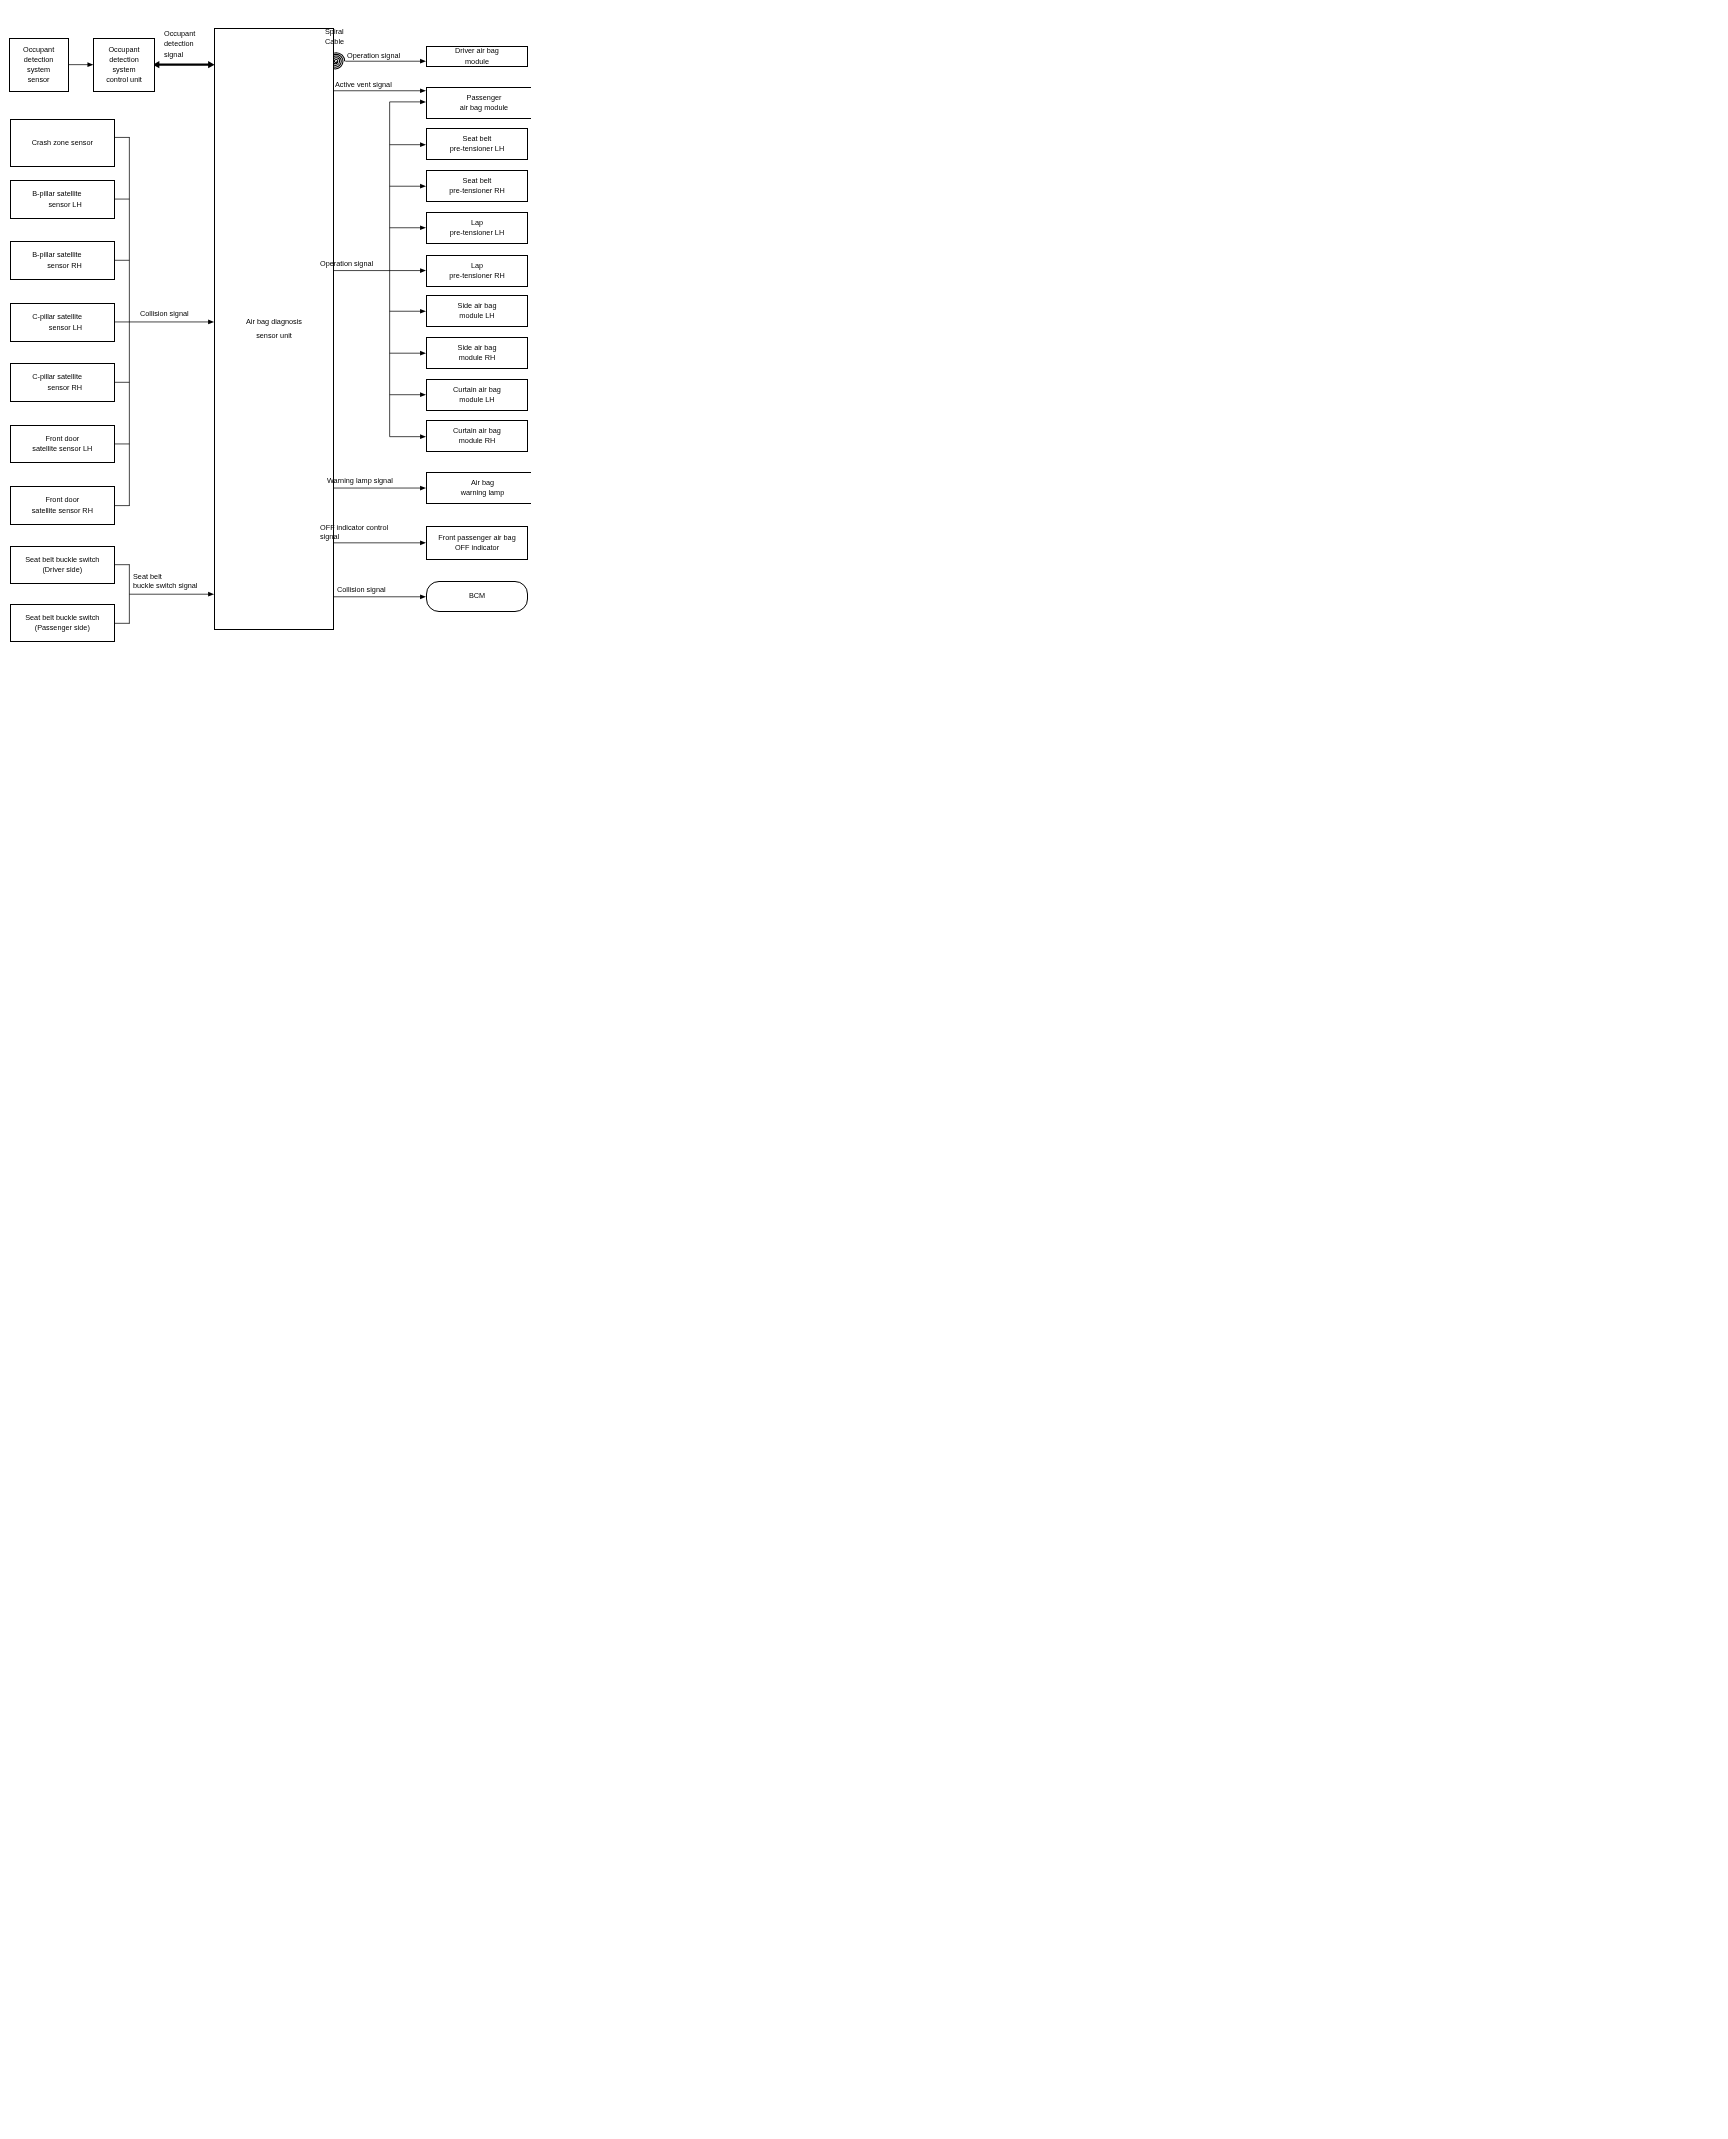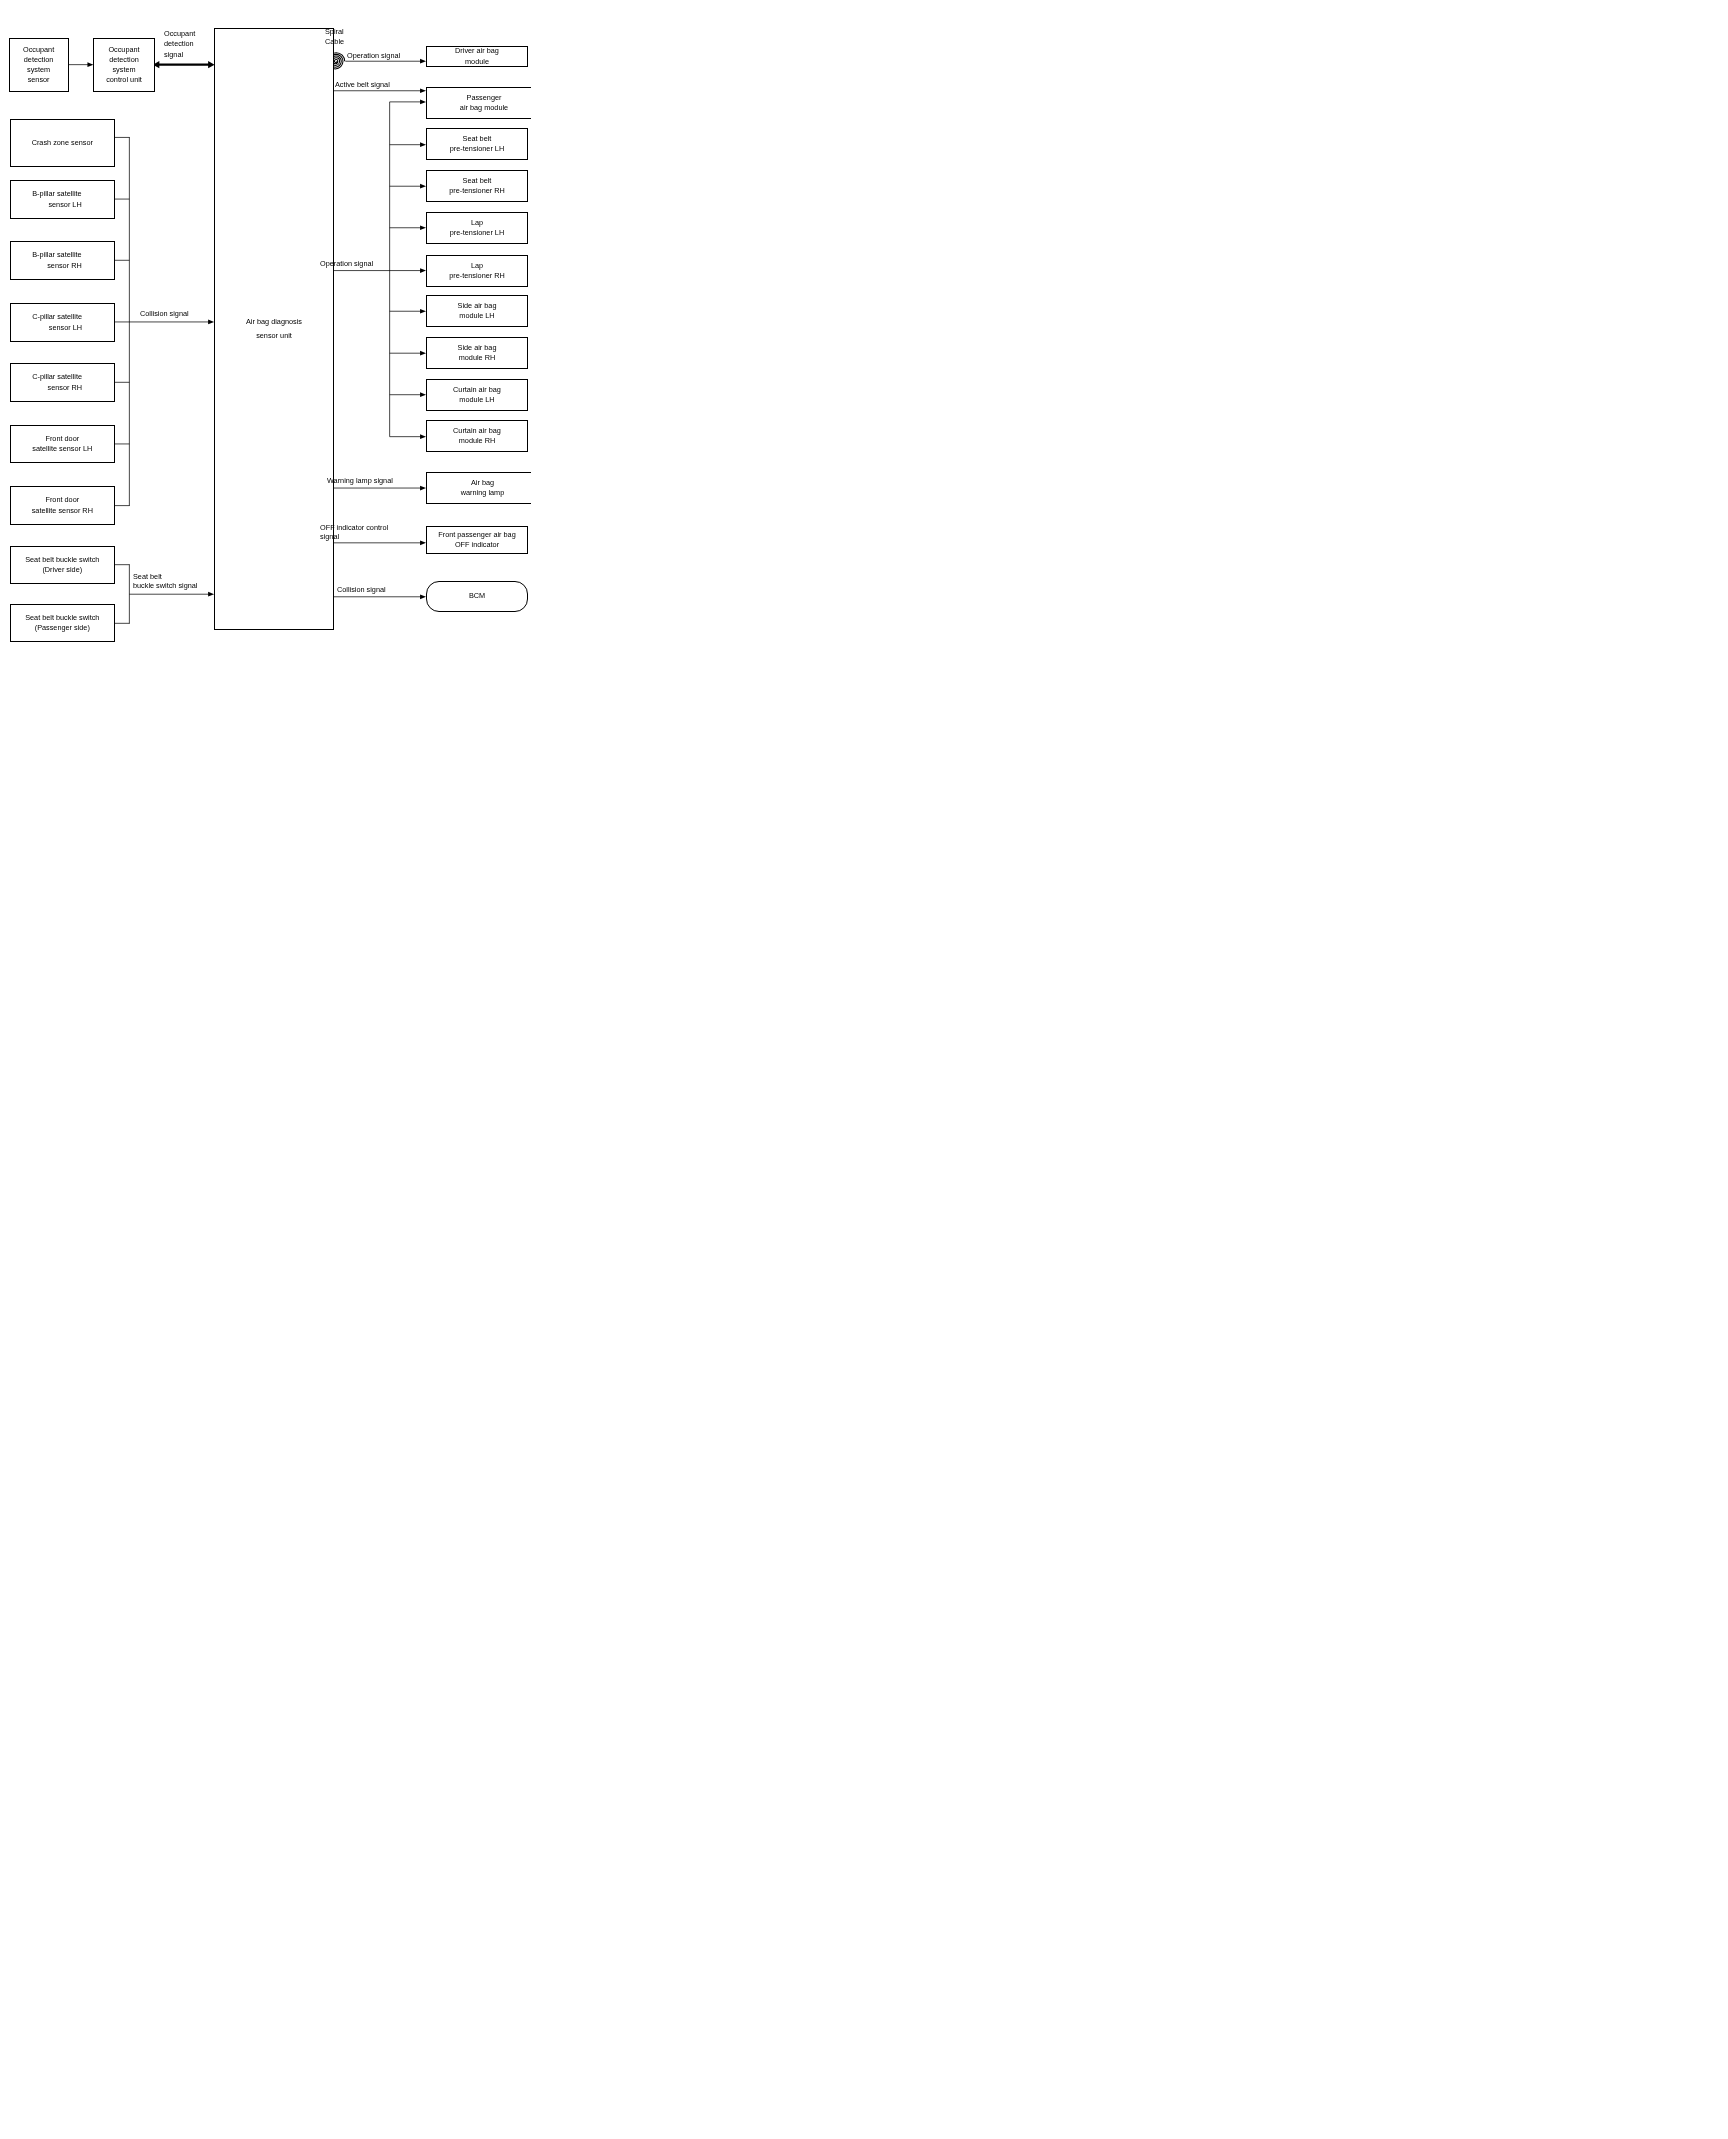--- a/index.html
+++ b/index.html
@@ -150,31 +150,31 @@
   <div class="node" style="left:426px;top:295px;width:102px;height:32px;">Side air bag
 module LH</div>
   <div class="node" style="left:426px;top:337px;width:102px;height:32px;">Side air bag
 module RH</div>
   <div class="node" style="left:426px;top:379px;width:102px;height:32px;">Curtain air bag
 module LH</div>
   <div class="node" style="left:426px;top:420px;width:102px;height:32px;">Curtain air bag
 module RH</div>
   <div class="node" style="left:426px;top:472px;width:113px;height:32px;">Air bag
 warning lamp</div>
-  <div class="node" style="left:426px;top:526px;width:102px;height:28px;text-align:center;">Front passenger air bag
+  <div class="node" style="left:426px;top:526px;width:102px;height:34px;text-align:center;">Front passenger air bag
 OFF indicator</div>
   <div class="node" style="left:426px;top:581px;width:102px;height:31px;border-radius:13px;">BCM</div>
 
   <div class="lbl lh24" style="left:164px;top:29px;">Occupant
 detection
 signal</div>
   <div class="lbl lh24" style="left:325px;top:26.5px;">Spiral
 Cable</div>
   <div class="lbl" style="left:347px;top:51px;">Operation signal</div>
-  <div class="lbl" style="left:335px;top:80px;">Active belt signal</div>
+  <div class="lbl" style="left:335px;top:80px;">Active vent signal</div>
   <div class="lbl" style="left:320px;top:259px;">Operation signal</div>
   <div class="lbl" style="left:140px;top:309px;">Collision signal</div>
   <div class="lbl" style="left:133px;top:572px;">Seat belt
 buckle switch signal</div>
   <div class="lbl" style="left:327px;top:476px;">Warning lamp signal</div>
   <div class="lbl" style="left:320px;top:523px;">OFF indicator control
 signal</div>
   <div class="lbl" style="left:337px;top:585px;">Collision signal</div>
 
 </div>

